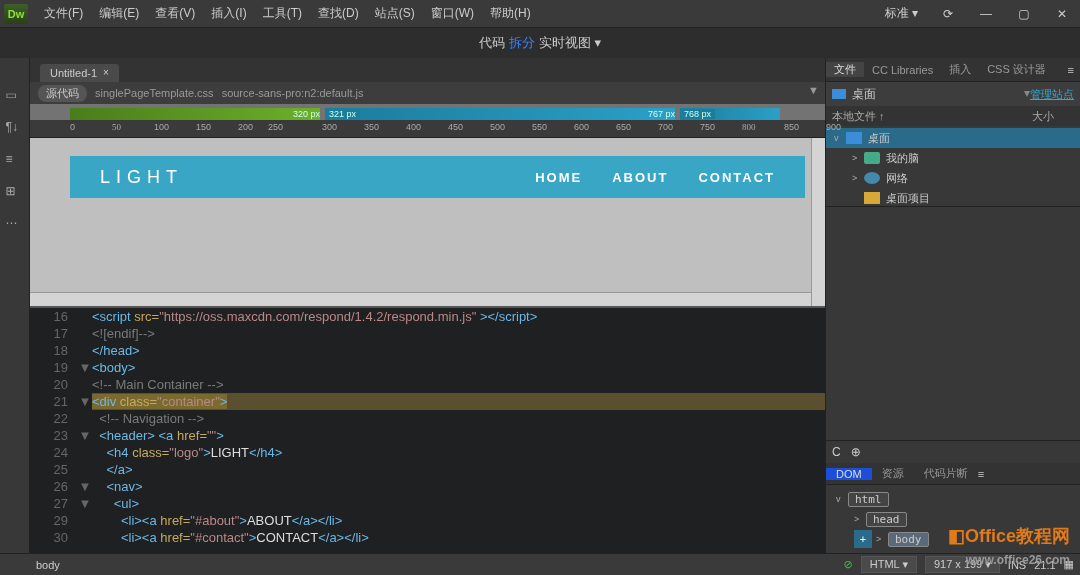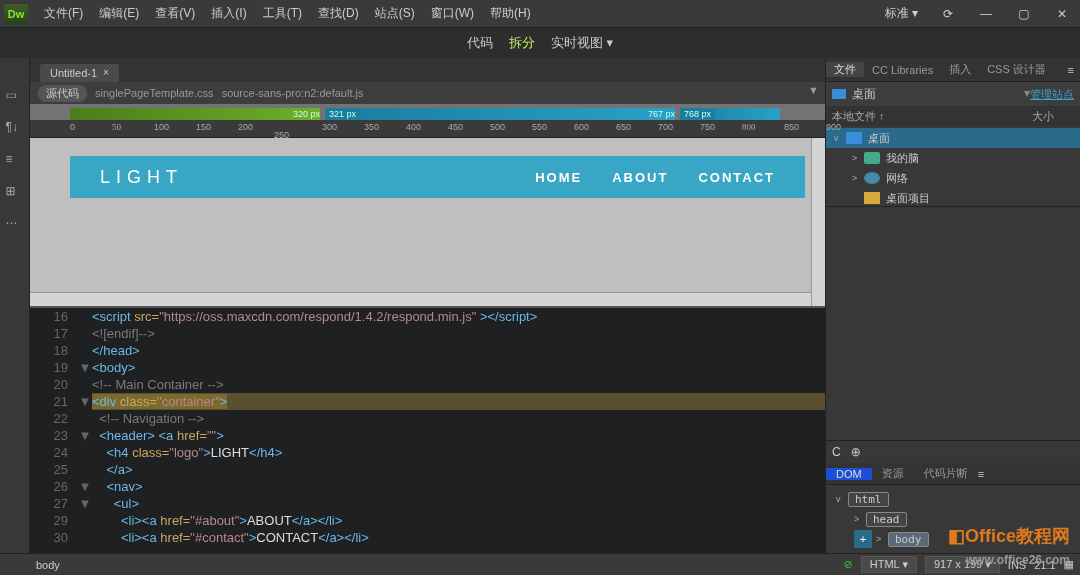--- a/index.html
+++ b/index.html
@@ -8,23 +8,23 @@
 
 .menubar { height: 28px; background: #3a3a3a; display: flex; align-items: center; padding: 0 4px; border-bottom: 1px solid #222; }
 .dw-logo { width: 24px; height: 20px; background: linear-gradient(#3d5e2a,#2a4018); color: #8be234; font-weight: bold; font-size: 11px; display: flex; align-items: center; justify-content: center; margin-right: 8px; border-radius: 2px; }
 .menubar-item { padding: 0 8px; cursor: pointer; }
 .menubar-spacer { flex: 1; }
 .menubar-right { display: flex; align-items: center; gap: 10px; }
 .workspace-label { padding: 0 6px; }
 .win-btn { width: 28px; height: 20px; display: flex; align-items: center; justify-content: center; cursor: pointer; }
 
 
-.viewbar { height: 30px; background: #2d2d2d; display: flex; align-items: center; justify-content: center; gap: 16px; font-size: 13px; }
+.viewbar { height: 30px; background: #2d2d2d; display: flex; align-items: center; justify-content: center; gap: 4px; font-size: 13px; }
 .viewbar span { cursor: pointer; }
-.viewbar .active { color: #bef264; }
+.viewbar .active { color: #3b82f6; }
 
 
 .main { display: flex; height: calc(100% - 58px - 22px); }
 .left-tools { width: 30px; background: #383838; border-right: 1px solid #222; display: flex; flex-direction: column; align-items: center; padding-top: 30px; gap: 14px; }
 .left-tools .tool-ico { width: 18px; height: 18px; color: #aaa; cursor: pointer; }
 
 .center-col { flex: 1; display: flex; flex-direction: column; min-width: 0; }
 .doc-tab-row { height: 24px; background: #333; display: flex; align-items: flex-end; padding-left: 10px; }
 .doc-tab { background: #4a4a4a; padding: 3px 10px; font-size: 11px; display: flex; align-items: flex-start; gap: 6px; border-radius: 3px 3px 0 0; }
 .doc-tab .close-x { cursor: pointer; font-size: 10px; }
@@ -181,21 +181,21 @@
       <div class="mq-seg2"><span class="mq-seg2-label">321 px</span><span style="float:right">767 px</span></div>
       <div class="mq-seg3"><span class="mq-seg2-label">768 px</span></div>
     </div>
 
     <div class="ruler-row" id="ruler">
         <span style="left: 40px;">0</span>
         <span style="left: 82px; font-family: Liberation Serif, serif;">50</span>
         <span style="left: 124px;">100</span>
         <span style="left: 166px;">150</span>
         <span style="left: 208px;">200</span>
-        <span style="left: 244px; margin-top: 8px;">250</span>
+        <span style="left: 238px;">250</span>
         <span style="left: 292px;">300</span>
         <span style="left: 334px;">350</span>
         <span style="left: 376px;">400</span>
         <span style="left: 418px;">450</span>
         <span style="left: 460px;">500</span>
         <span style="left: 502px;">550</span>
         <span style="left: 544px;">600</span>
         <span style="left: 586px;">650</span>
         <span style="left: 628px;">700</span>
         <span style="left: 670px;">750</span>

